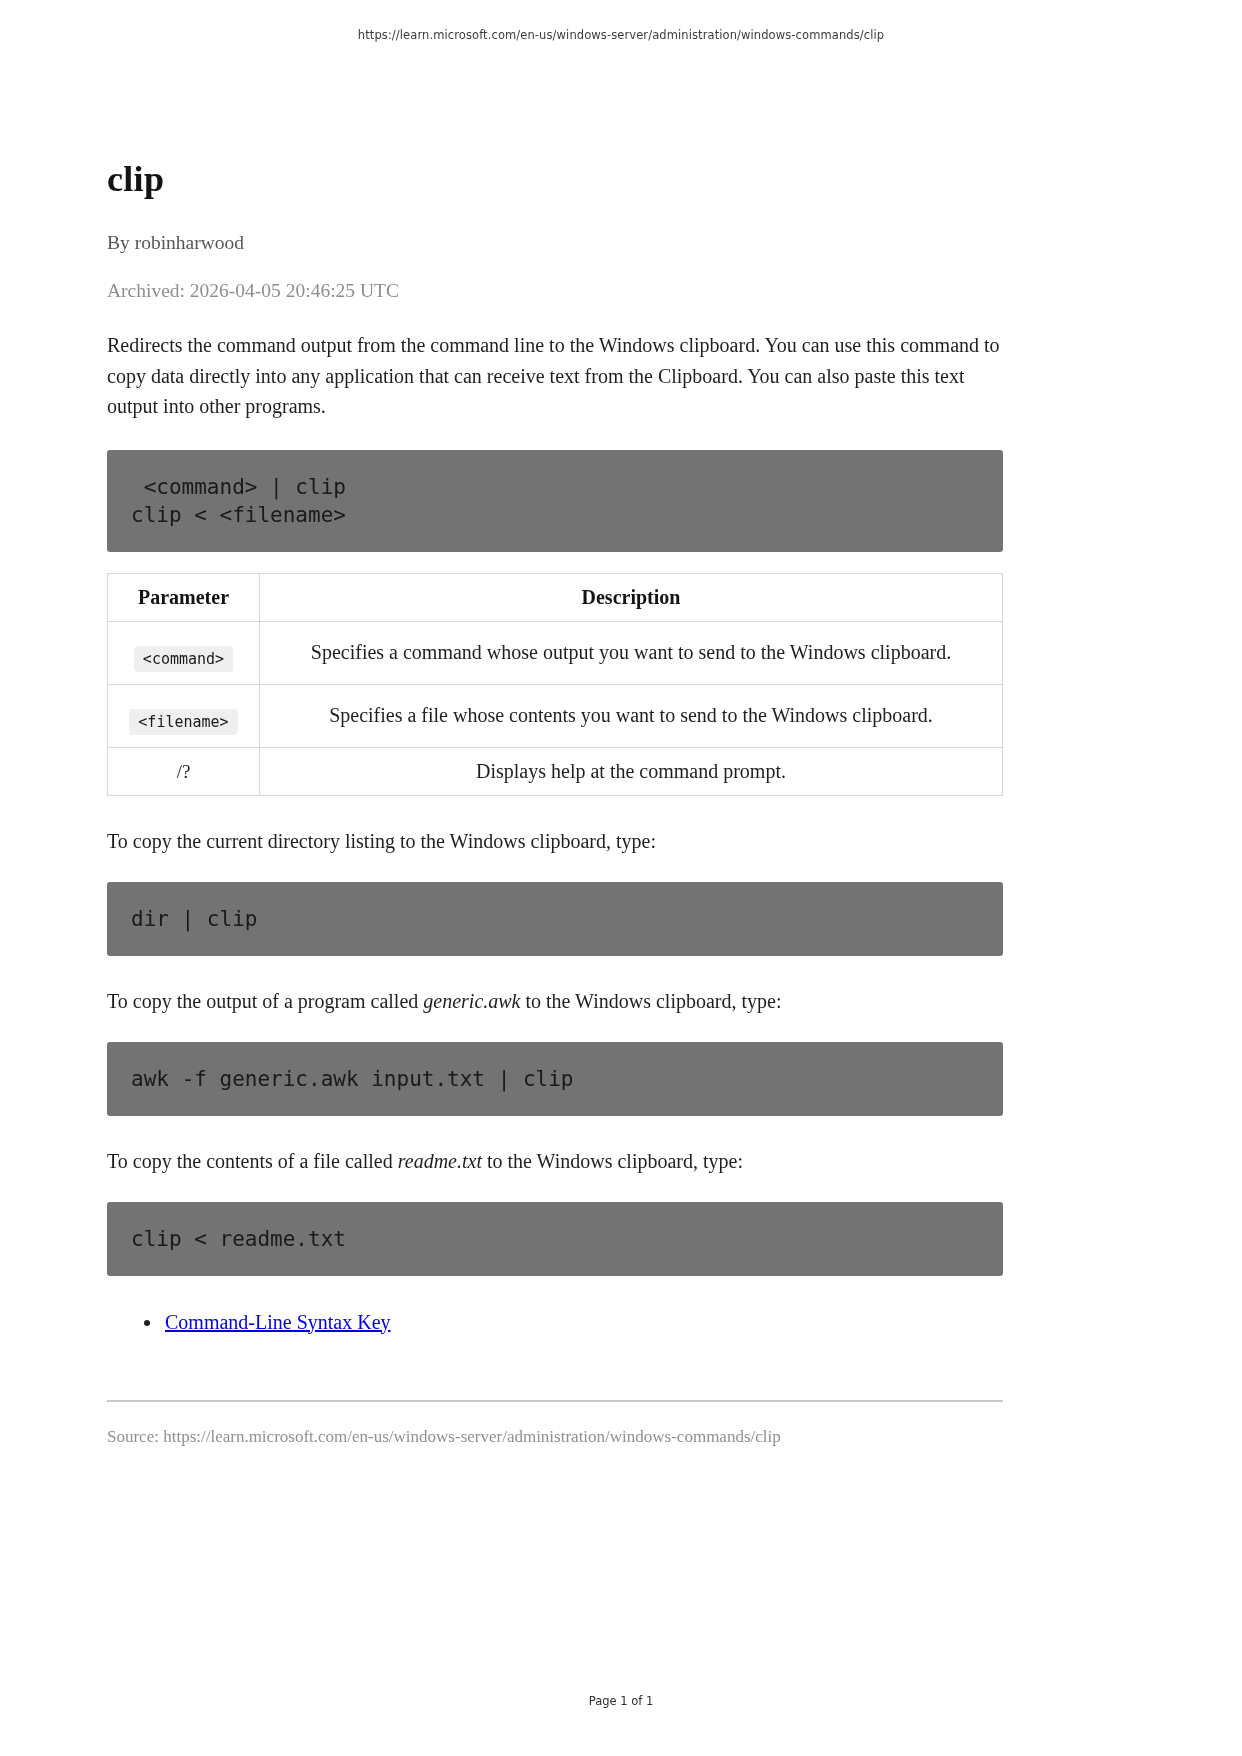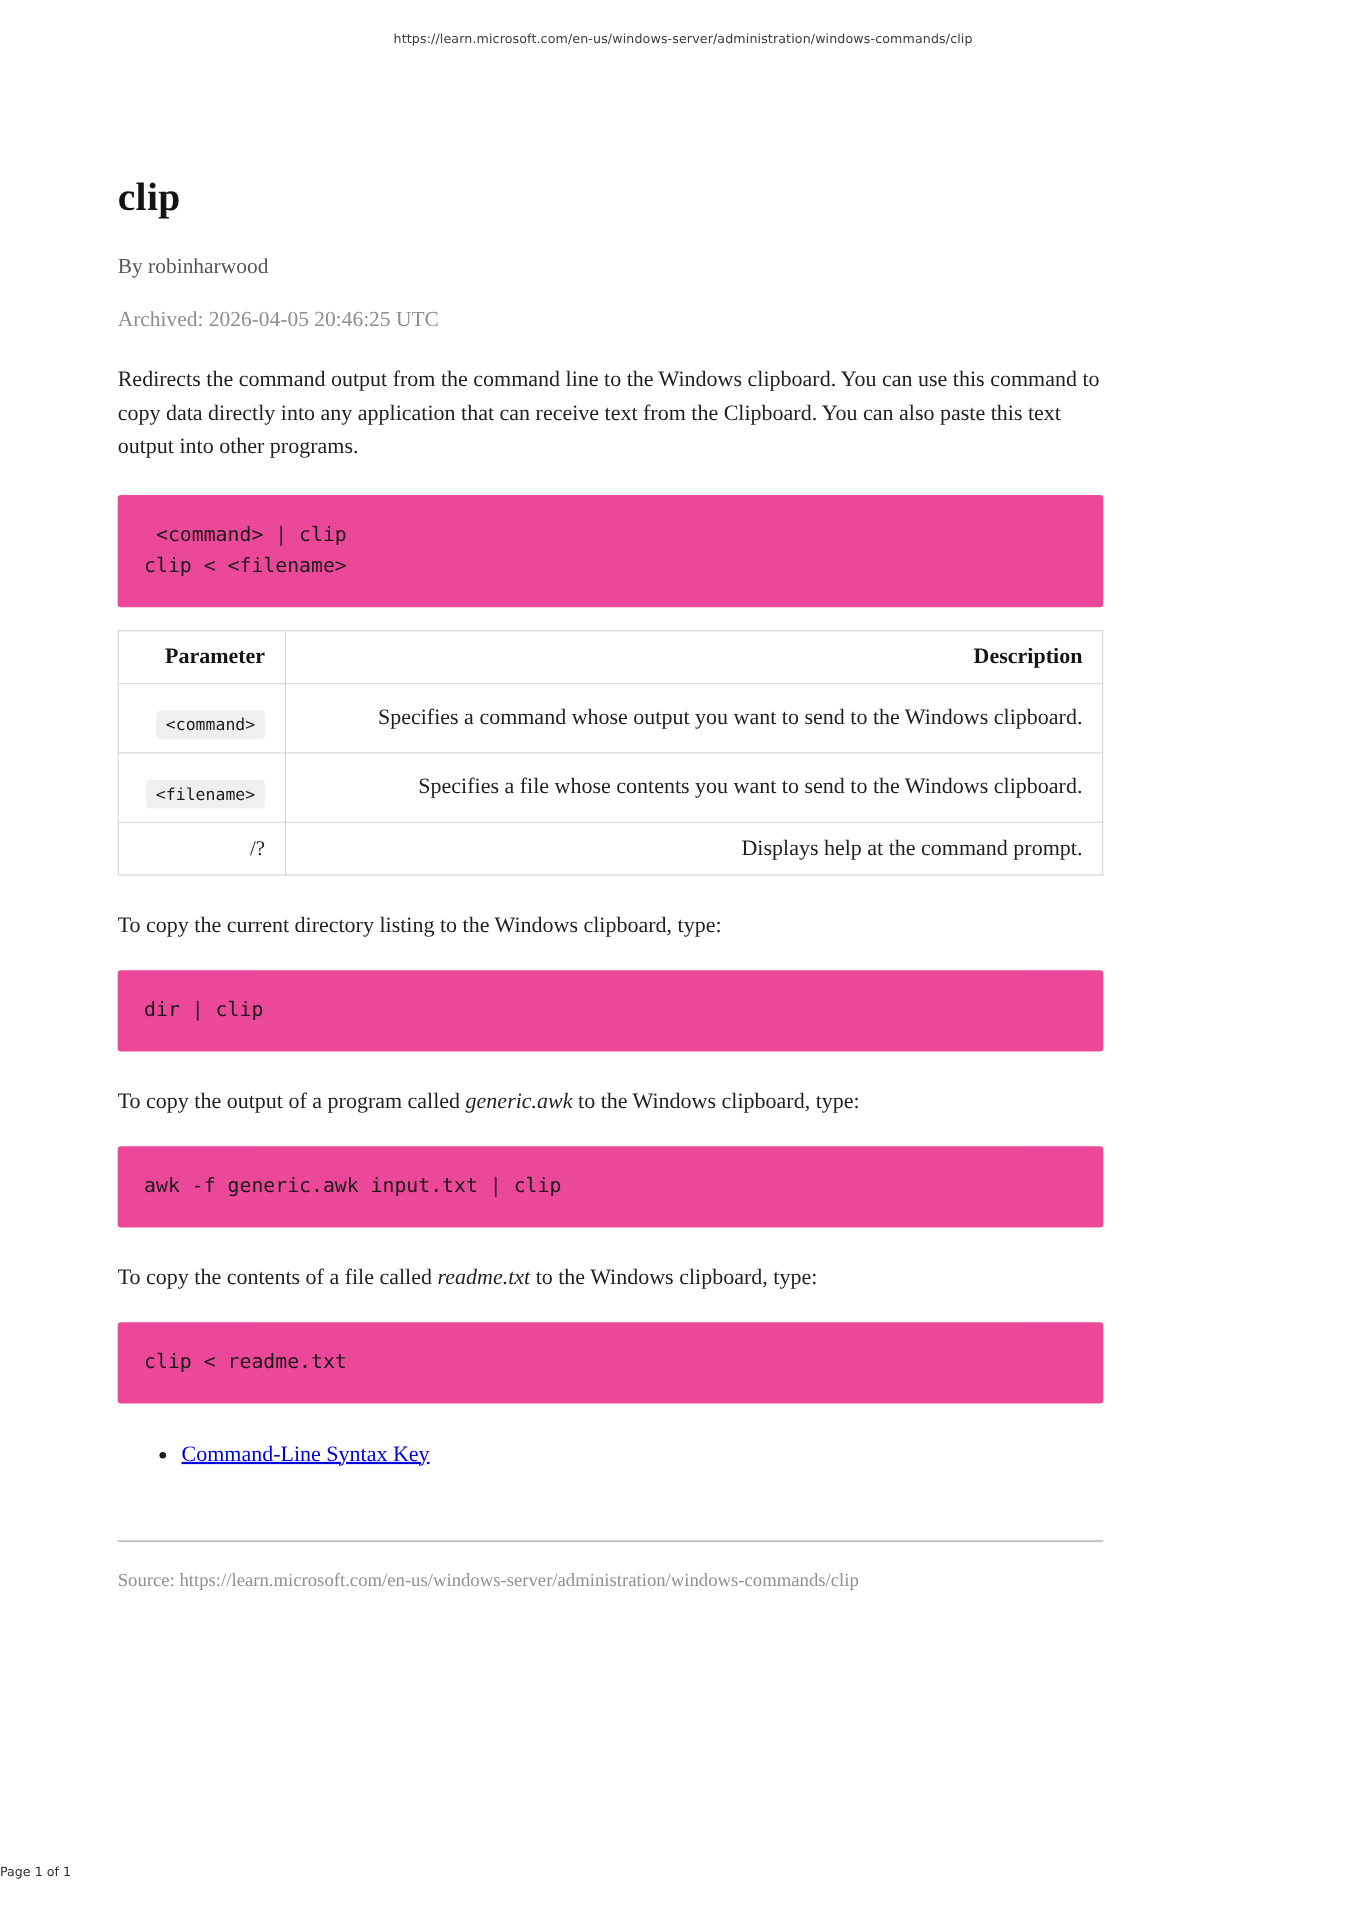--- a/index.html
+++ b/index.html
@@ -27,35 +27,35 @@
     margin-top:32px; font-size:19.5px; color:#565656;
   }
   .archived {
     margin-top:26px; font-size:19.5px; color:#8e8e8e;
   }
   .intro {
     margin-top:28px; margin-bottom:16px;
     font-size:20px; line-height:30.5px; color:#1f1f1f;
   }
   .codeblock {
-    background:#ec4899; border-radius:3px;
+    background:#737373; border-radius:3px;
     padding:23px 24px;
     font-family:"DejaVu Sans Mono", monospace;
-    font-size:18px; line-height:28px;
+    font-size:21px; line-height:28px;
     color:#1a1a1a; white-space:pre;
     box-sizing:border-box;
   }
   .codeblock.syntax { margin-top:28px; }
   table.param-table {
     border-collapse:collapse; width:100%;
     margin-top:21px;
   }
   .param-table th, .param-table td {
     border:1px solid #d6d6d6;
-    text-align:right; vertical-align:middle;
+    text-align:center; vertical-align:middle;
     padding:12px 18px;
   }
   .param-table th { font-size:20px; font-weight:bold; color:#141414; }
   .param-table td { font-size:20px; color:#1f1f1f; }
   .param-table .param-col { width:115px; }
   .code-chip {
     display:inline-block;
     background:#efefef; border-radius:4px;
     padding:4px 9px;
     font-family:"DejaVu Sans Mono", monospace;
@@ -75,21 +75,21 @@
   a.doc-link { color:#0000dd; text-decoration:underline; cursor:pointer; }
   hr.rule {
     border:none; border-top:2px solid #c9c9c9;
     margin:66px 0 0 0;
   }
   .source-line {
     margin-top:25px; font-size:17px; color:#909090;
   }
   .footer-page {
     position:absolute; bottom:48px; left:0; right:0;
-    text-align:left;
+    text-align:center;
     font-family:"DejaVu Sans", sans-serif;
     font-size:11.5px; color:#2e2e2e;
   }
 </style>
 </head>
 <body>
 
 <div class="header-url">https://learn.microsoft.com/en-us/windows-server/administration/windows-commands/clip</div>
 
 <div class="content">

